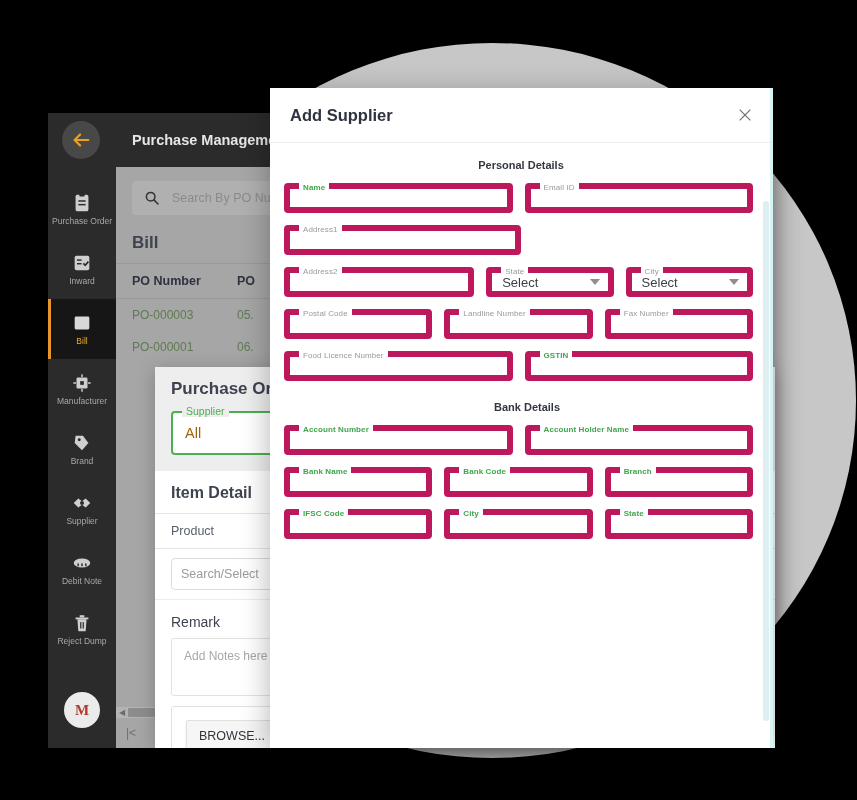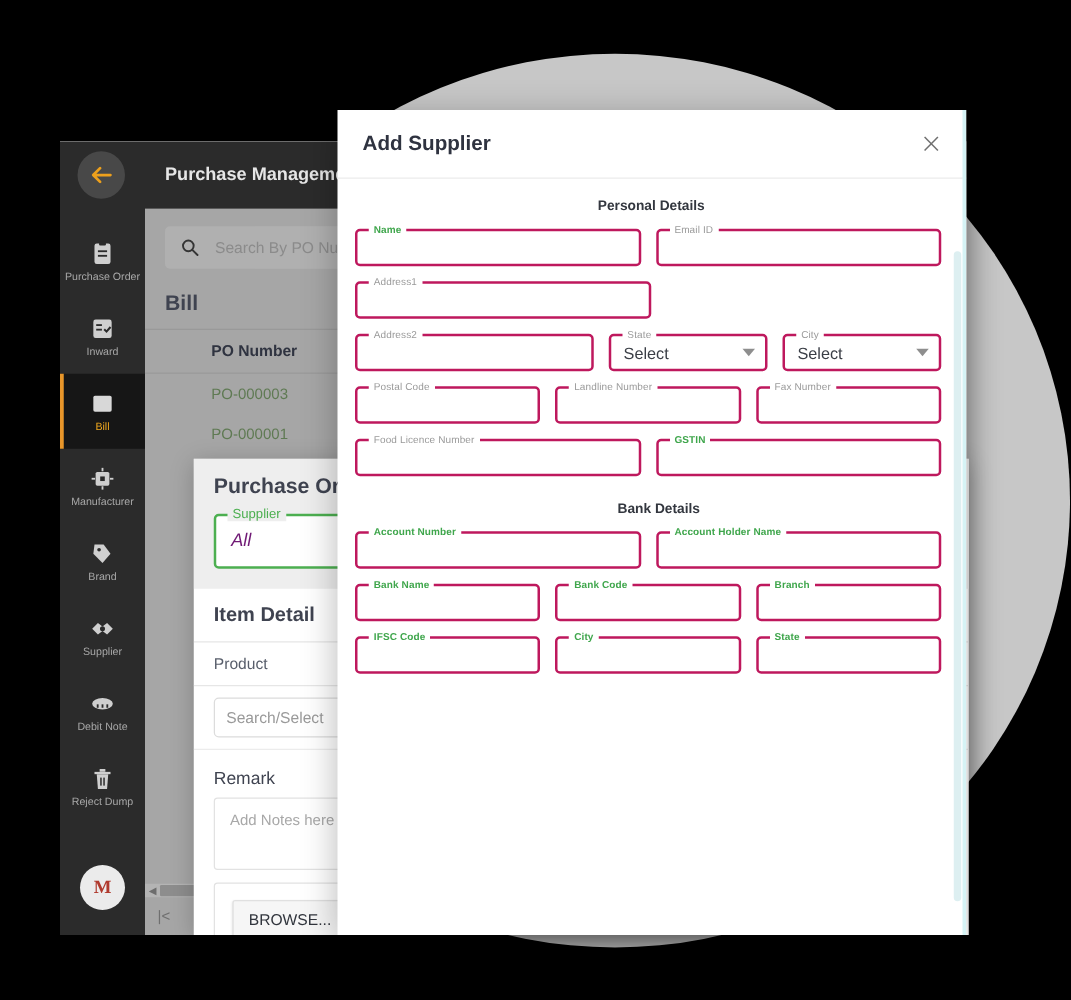--- a/index.html
+++ b/index.html
@@ -135,21 +135,21 @@
     font-size: 12.5px;
     font-weight: bold;
     color: #2f3340;
   }
   .bill-row {
     display: flex;
     padding: 9px 16px;
     font-size: 12px;
     color: #5f7a53;
   }
-  .bc1 { width: 105px; margin-left: 37px; }
+  .bc1 { width: 105px; }
   .bc2 { width: 110px; }
   .bill-hscroll {
     position: absolute;
     left: 0; right: 0; bottom: 30px;
     height: 11px;
     background: #b4b4b4;
     display: flex; align-items: center;
   }
   .bill-hscroll .arw { width: 12px; font-size: 8px; color: #6d6d6d; text-align: center; }
   .bill-hscroll .thumb {
@@ -192,21 +192,21 @@
     display: flex; align-items: center;
     padding: 0 12px;
   }
   .supplier-field .legend {
     position: absolute; top: -8px; left: 9px;
     background: #eeeeee;
     padding: 0 4px;
     font-size: 10.5px;
     color: #4caf50;
   }
-  .supplier-val { font-size: 14.5px; color: #701a75; font-style: italic; }
+  .supplier-val { font-size: 14.5px; color: #a16207; }
 
   .item-detail-title {
     padding: 13px 16px 11px 16px;
     font-size: 16px; color: #3f4350; font-weight: bold;
   }
   .it-head {
     display: flex; align-items: center;
     border-top: 1px solid #e6e6e6;
     border-bottom: 1px solid #e6e6e6;
     padding: 10px 16px;
@@ -318,21 +318,21 @@
   .sec-title {
     font-size: 11px; color: #33373f; font-weight: bold;
     margin: 0 0 12px 5px;
     text-align: center;
   }
   .sec-title.bank { margin-top: 20px; padding-left: 12px; }
   .frow { display: flex; gap: 12px; margin-bottom: 12px; }
   .fld {
     position: relative;
     height: 30px;
-    border: 2px solid #be185d;
+    border: 6px solid #be185d;
     border-radius: 4px;
     background: #ffffff;
   }
   .fld > .lg {
     position: absolute; top: -6px; left: 9px;
     background: #ffffff;
     padding: 0 4px;
     font-size: 8px;
     letter-spacing: 0.1px;
     white-space: nowrap;

